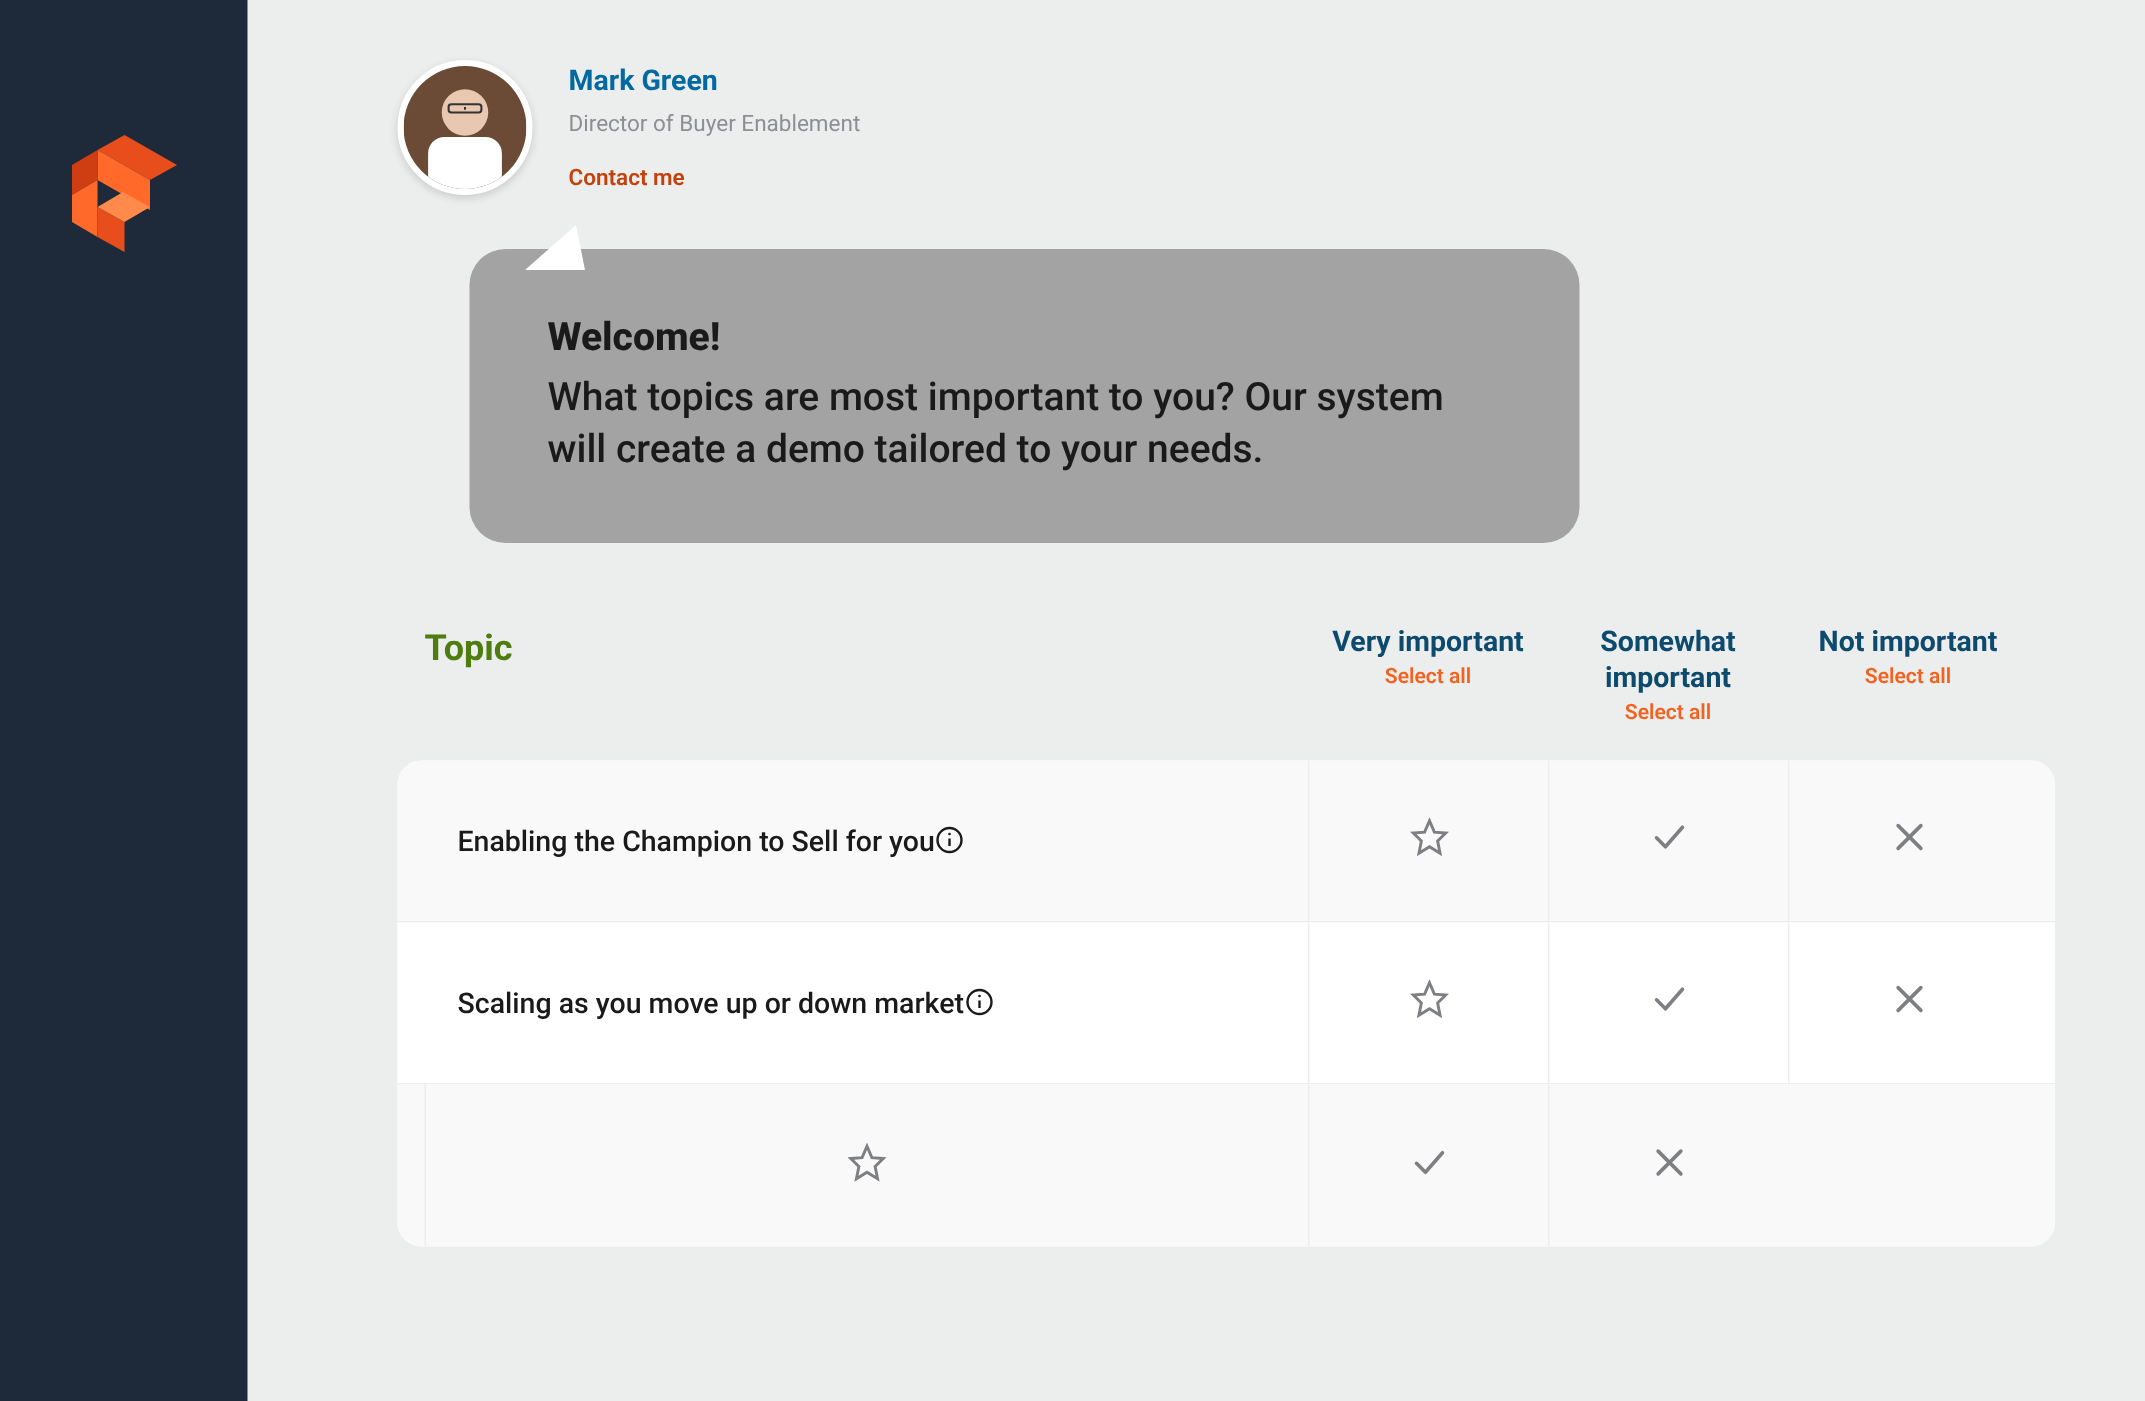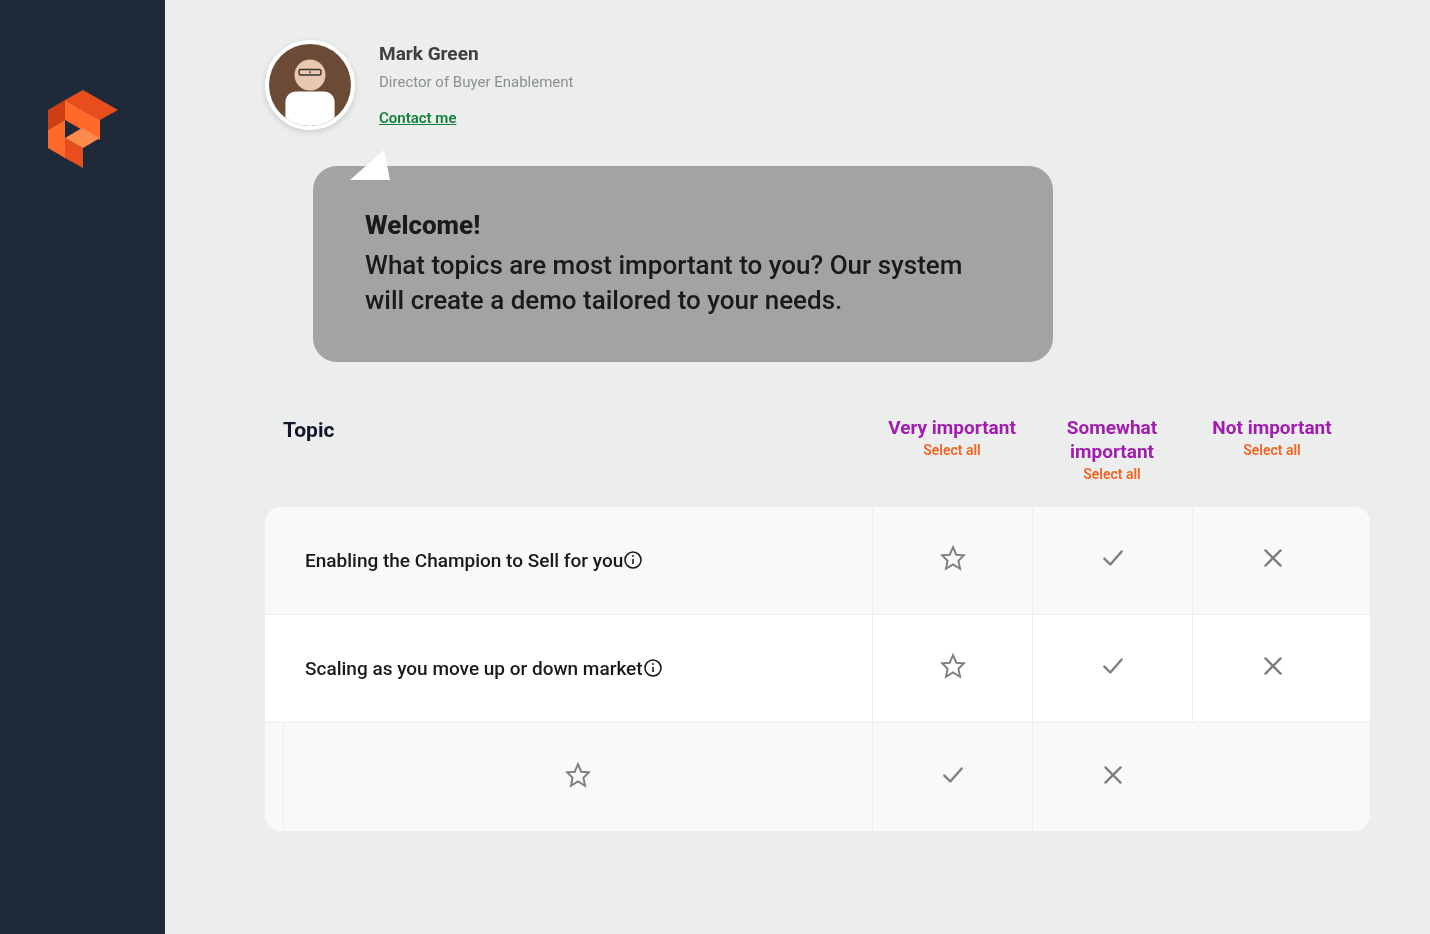--- a/index.html
+++ b/index.html
@@ -43,23 +43,23 @@
     border-radius: 50%;
     background: #fff;
     border: 4px solid #fff;
     box-shadow: 0 2px 6px rgba(0,0,0,0.15);
     overflow: hidden;
     position: relative;
     flex-shrink: 0;
   }
   .avatar svg { width: 100%; height: 100%; display: block; }
   .contact-info { line-height: 1.45; }
-  .contact-name { font-weight: 700; font-size: 19px; color: #404040; }
+  .contact-name { font-weight: 700; font-size: 19px; color: #0369a1; }
   .contact-title { font-size: 15px; color: #8c8f93; margin-top: 4px; }
-  .contact-link { font-size: 15px; color: #15803d; font-weight: 600; margin-top: 14px; cursor: pointer; text-decoration: underline; }
+  .contact-link { font-size: 15px; color: #c2410c; font-weight: 600; margin-top: 14px; cursor: pointer; }
   .welcome-card {
     background: #a3a3a3;
     border-radius: 24px;
     padding: 44px 52px;
     margin: 36px 0 0 88px;
     max-width: 740px;
     position: relative;
   }
   .welcome-card::before {
     content: "";
@@ -78,25 +78,25 @@
     margin-top: 54px;
     margin-left: 40px;
     margin-right: 0;
   }
   .grid-header {
     display: grid;
     grid-template-columns: 1fr 160px 160px 160px;
     align-items: start;
     padding: 0 18px 24px 18px;
   }
-  .col-topic-label { font-size: 21px; font-weight: 700; color: #0f172a; padding-top: 2px; }
+  .col-topic-label { font-size: 24px; font-weight: 700; color: #4d7c0f; padding-top: 2px; }
   .col-rating {
     text-align: center;
   }
-  .col-rating-label { font-size: 19px; font-weight: 700; color: #a21caf; line-height: 1.25; }
+  .col-rating-label { font-size: 19px; font-weight: 700; color: #0c4a6e; line-height: 1.25; }
   .select-all { font-size: 14px; font-weight: 600; color: #f26322; cursor: pointer; display: inline-block; }
   .grid-body {
     background: #fff;
     border-radius: 16px;
     overflow: hidden;
   }
   .grid-row {
     display: grid;
     grid-template-columns: 1fr 160px 160px 160px;
     align-items: center;

